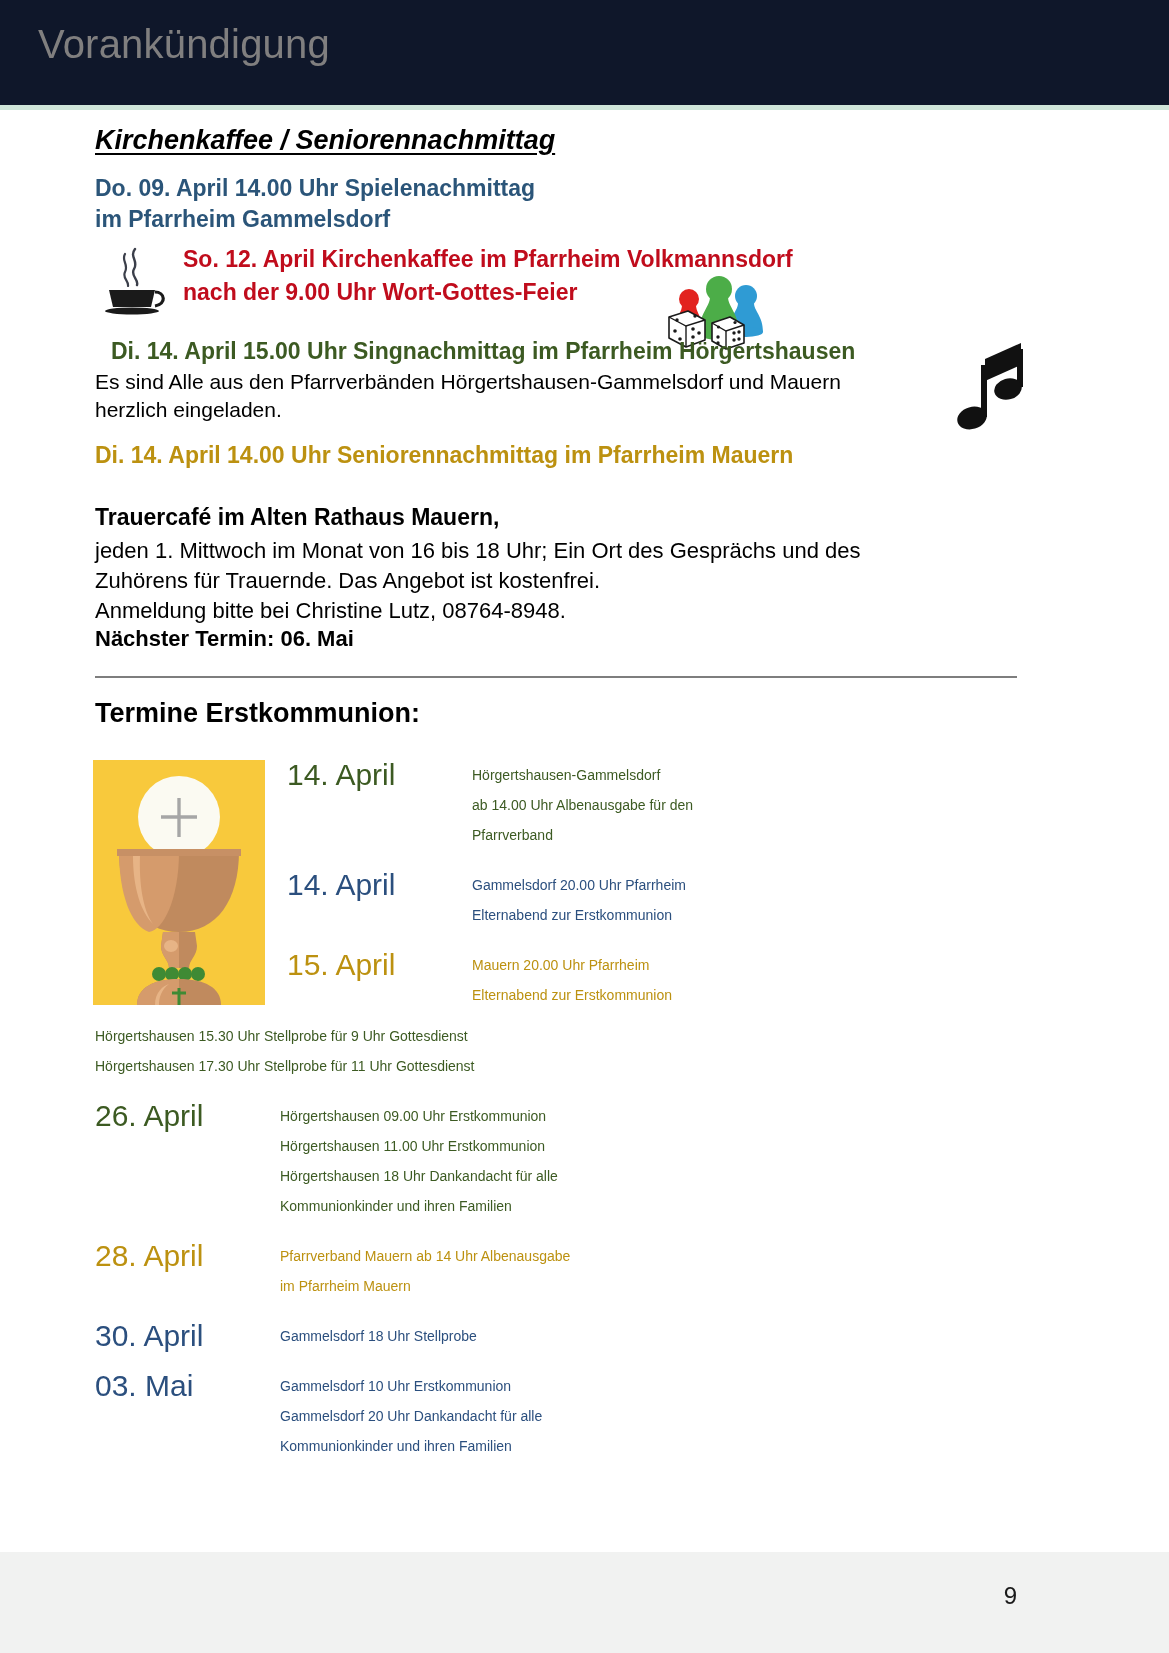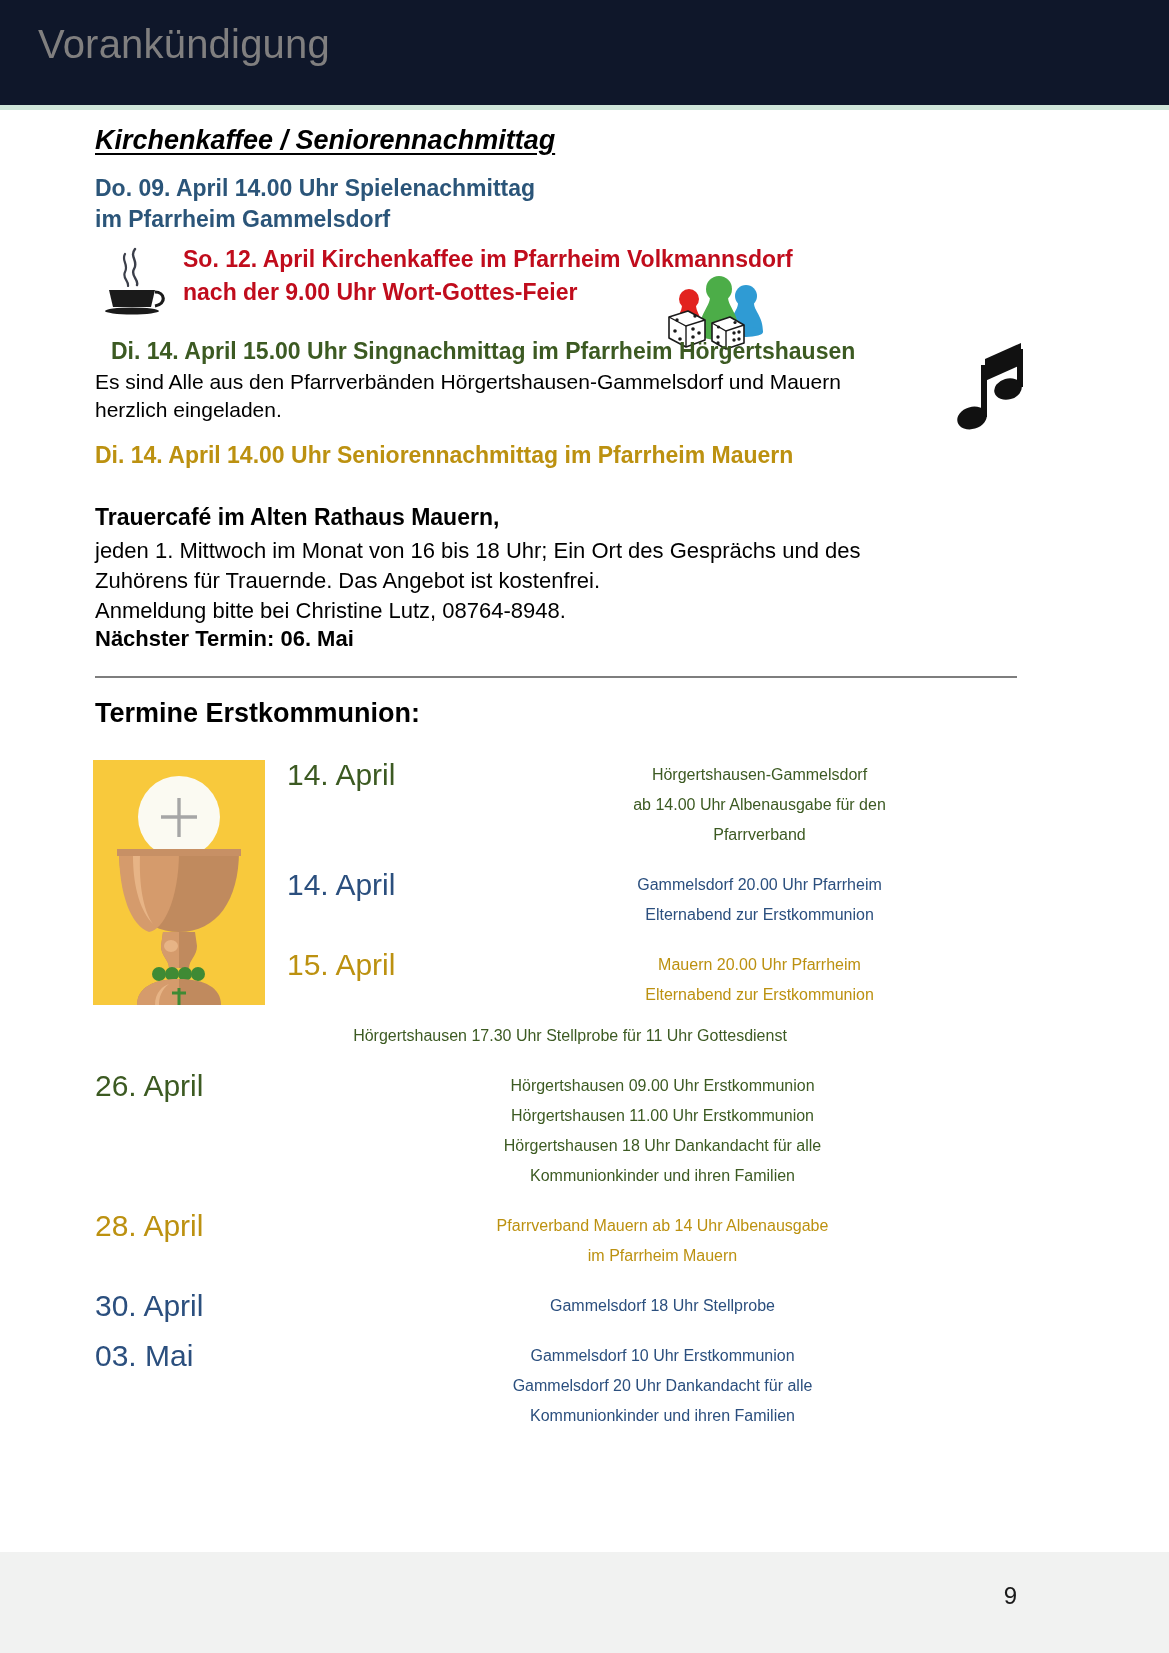--- a/index.html
+++ b/index.html
@@ -205,23 +205,22 @@
     display: flex;
     margin-bottom: 20px;
   }
   .ev-date {
     flex: 0 0 185px;
     font-size: 30px;
     line-height: 30px;
   }
   .ev-text {
     flex: 1 1 auto;
-    font-size: 16px;
+    font-size: 14px;
     line-height: 30px;
-    text-align: center;
   }
   .c-green { color: #3c5a22; }
   .c-blue  { color: #2b4f7e; }
   .c-gold  { color: #bc9110; }
 
   
   .page-footer {
     position: absolute;
     left: 0;
     top: 1552px;
@@ -413,20 +412,21 @@
       <div class="ev-text c-gold">
         <div>Mauern 20.00 Uhr Pfarrheim</div>
         <div>Elternabend zur Erstkommunion</div>
       </div>
     </div>
   </div>
 
   <div class="rows-full">
     <div class="ev-row">
       <div class="ev-text c-green">
+        <div>Hörgertshausen 15.30 Uhr Stellprobe für 9 Uhr Gottesdienst</div>
         <div>Hörgertshausen 17.30 Uhr Stellprobe für 11 Uhr Gottesdienst</div>
       </div>
     </div>
     <div class="ev-row">
       <div class="ev-date c-green">26. April</div>
       <div class="ev-text c-green">
         <div>Hörgertshausen 09.00 Uhr Erstkommunion</div>
         <div>Hörgertshausen 11.00 Uhr Erstkommunion</div>
         <div>Hörgertshausen 18 Uhr Dankandacht für alle</div>
         <div>Kommunionkinder und ihren Familien</div>

